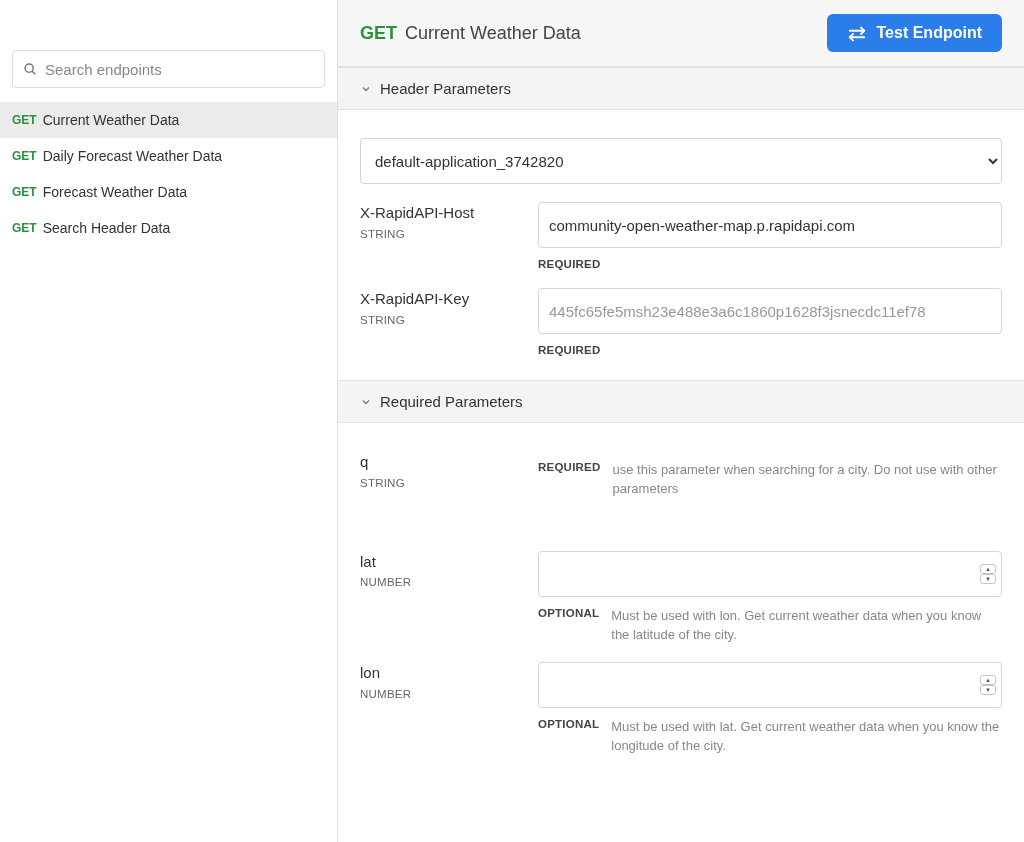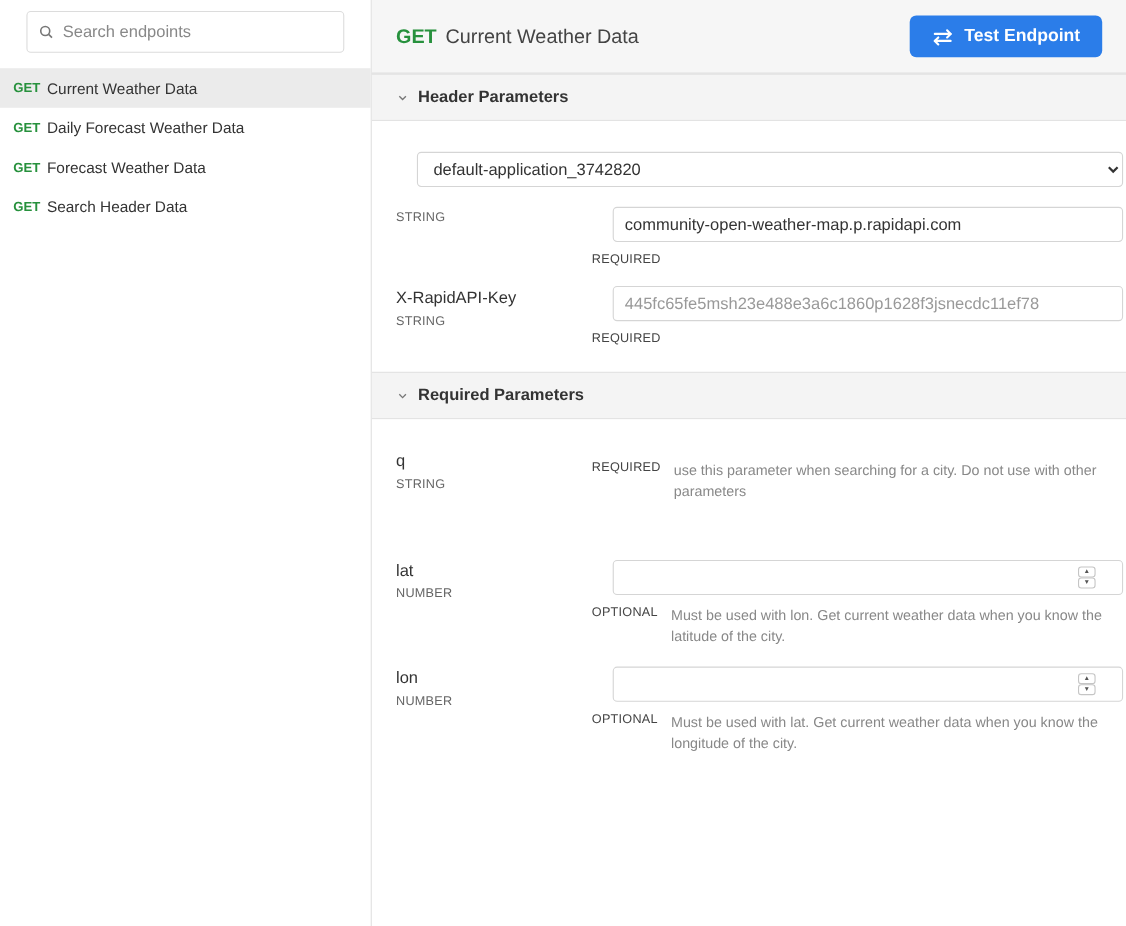--- a/index.html
+++ b/index.html
@@ -13,21 +13,22 @@
     overflow: hidden;
     display: flex;
   }
   .sidebar {
     width: 338px;
     flex-shrink: 0;
     background: #fff;
     border-right: 1px solid #e0e0e0;
   }
   .search-wrap {
-    padding: 10px 24px;
+    padding: 10px 12px;
+    margin-top: 40px;
   }
   .search-box {
     position: relative;
     border: 1px solid #dcdcdc;
     border-radius: 4px;
     background: #fff;
     height: 38px;
     display: flex;
     align-items: center;
     padding: 0 10px;
@@ -119,21 +120,21 @@
     align-items: center;
     gap: 8px;
     cursor: pointer;
   }
   .section-header:first-of-type { border-top: none; }
   .chevron-down {
     color: #777;
     display: inline-flex;
   }
   .section-title {
-    font-weight: 700;
+    font-weight: 400;
     font-size: 15px;
     color: #333;
   }
   .params-body {
     padding: 10px 0 24px 0;
   }
   .param-row {
     display: flex;
     align-items: flex-start;
     padding: 18px 22px 0 22px;
@@ -154,29 +155,28 @@
     letter-spacing: .02em;
   }
   .param-right {
     flex: 1;
     display: flex;
     flex-direction: column;
   }
   .field-input,
   .field-select {
     width: 100%;
-    height: 32px;
+    height: 46px;
     border: 1px solid #d5d5d5;
     border-radius: 4px;
     padding: 0 10px;
     font-size: 15px;
     color: #333;
     background: #fff;
     outline: none;
-    margin-left: 19px;
   }
   .field-input::placeholder { color: #999; }
   .number-wrap {
     position: relative;
   }
   .num-spin {
     position: absolute;
     right: 6px;
     top: 50%;
     transform: translateY(-50%);
@@ -198,21 +198,21 @@
     line-height: 1;
   }
   .field-meta {
     display: flex;
     gap: 12px;
     margin-top: 10px;
     align-items: flex-start;
   }
   .field-flag {
     font-size: 11.5px;
-    font-weight: 400;
+    font-weight: 700;
     color: #444;
     white-space: nowrap;
     letter-spacing: .02em;
   }
   .field-desc {
     font-size: 13px;
     color: #888;
     line-height: 1.45;
   }
 </style>
@@ -283,20 +283,21 @@
     <div class="param-row">
       <div class="param-right">
         <select class="field-select">
           <option>default-application_3742820</option>
         </select>
       </div>
     </div>
 
     <div class="param-row">
       <div class="param-left">
+        <div class="param-name">X-RapidAPI-Host</div>
         <div class="param-type">STRING</div>
       </div>
       <div class="param-right">
         <input class="field-input" value="community-open-weather-map.p.rapidapi.com" style="">
         <div class="field-meta">
           <span class="field-flag">REQUIRED</span>
         </div>
       </div>
     </div>
 

